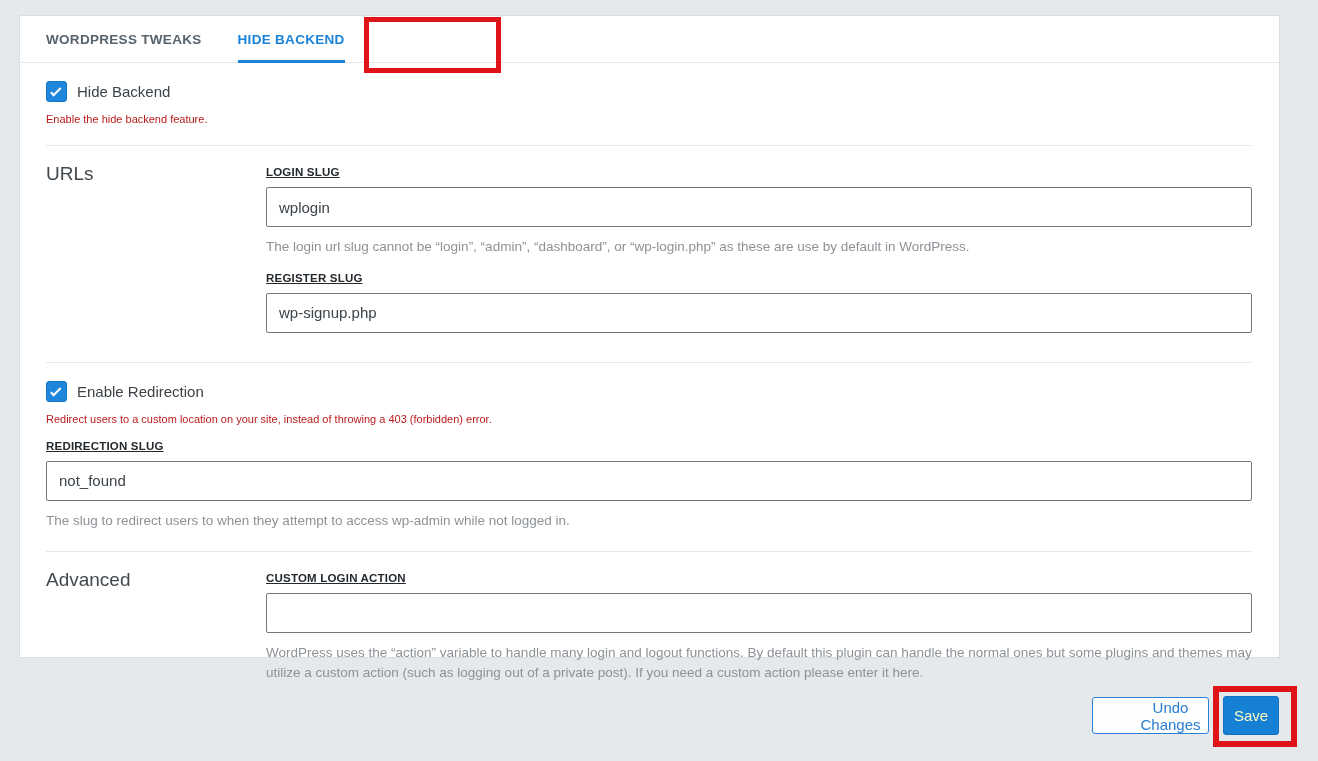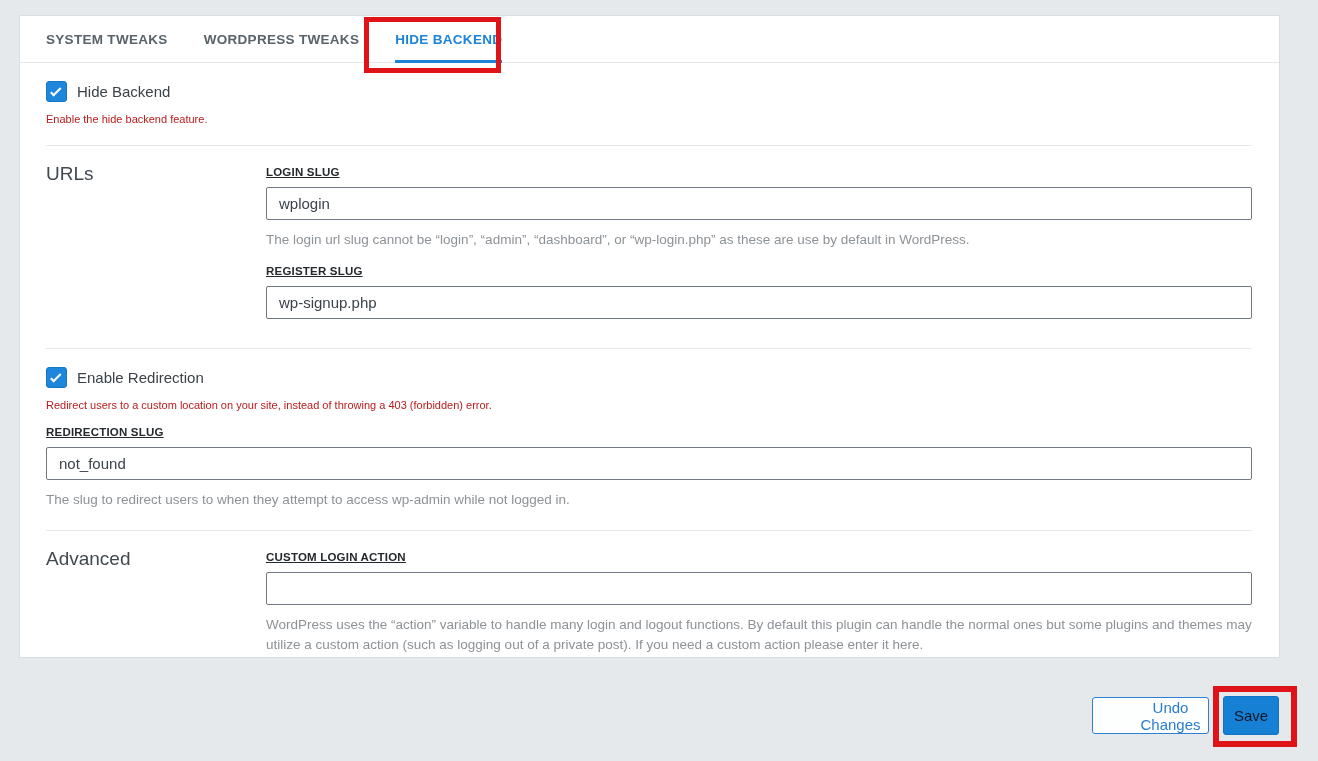--- a/index.html
+++ b/index.html
@@ -106,21 +106,21 @@
     font-weight: 700;
     letter-spacing: 0.2px;
     color: #24292e;
     margin: 15px 0 9px 0;
     text-decoration: underline;
   }
   .field-label.first { margin-top: 4px; }
   .text-input {
     display: block;
     width: 100%;
-    height: 33px;
+    height: 40px;
     border: 1px solid #71787f;
     border-radius: 2px;
     background: #fff;
     padding: 0 12px;
     font-family: "Liberation Sans", sans-serif;
     font-size: 15px;
     color: #3c434a;
     outline: none;
   }
   .help {
@@ -147,21 +147,21 @@
     cursor: pointer;
     padding-left: 40px;
   }
   .btn-primary {
     position: absolute;
     left: 1223px; top: 696px;
     width: 56px; height: 39px;
     background: #1580d4;
     border: 1px solid #1173c2;
     border-radius: 3px;
-    color: #0f172a;
+    color: #fef9c3;
     font-family: "Liberation Sans", sans-serif;
     font-size: 15px;
     cursor: pointer;
   }
   
   .annotation {
     position: absolute;
     border: 5px solid #df1418;
     pointer-events: none;
     z-index: 10;
@@ -169,21 +169,20 @@
   }
   .annotation.tab-box  { left: 364px; top: 17px;  width: 137px; height: 56px; }
   .annotation.save-box { left: 1213px; top: 686px; width: 84px; height: 61px; border-width: 6px; }
 </style>
 </head>
 <body>
 
 <div class="card">
 
   <div class="tabbar">
-    <div class="tab">SYSTEM TWEAKS</div>
     <div class="tab">WORDPRESS TWEAKS</div>
     <div class="tab active">HIDE BACKEND</div>
   </div>
 
   <div class="enable-block">
     <div class="check-row">
       <span class="checkbox">
         <span class="checkmark"></span>
       </span>
       <span class="check-label">Hide Backend</span>

